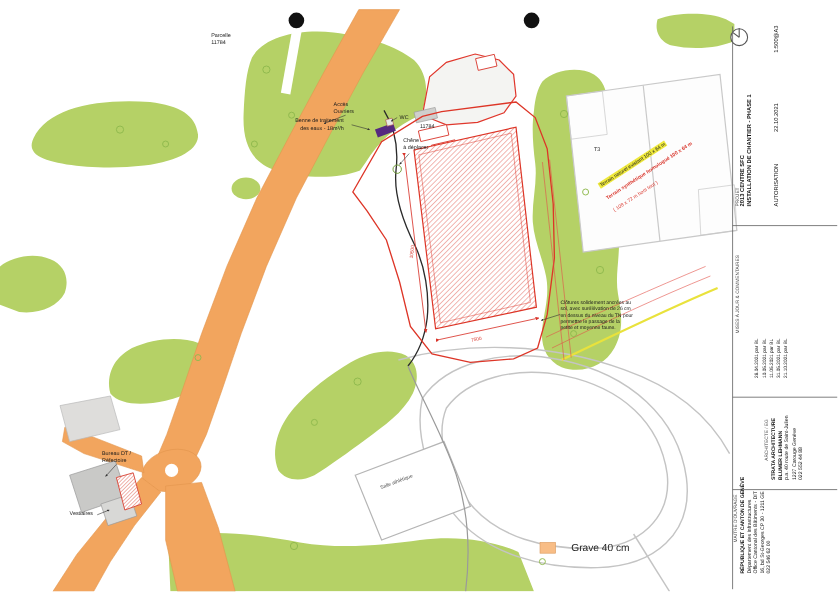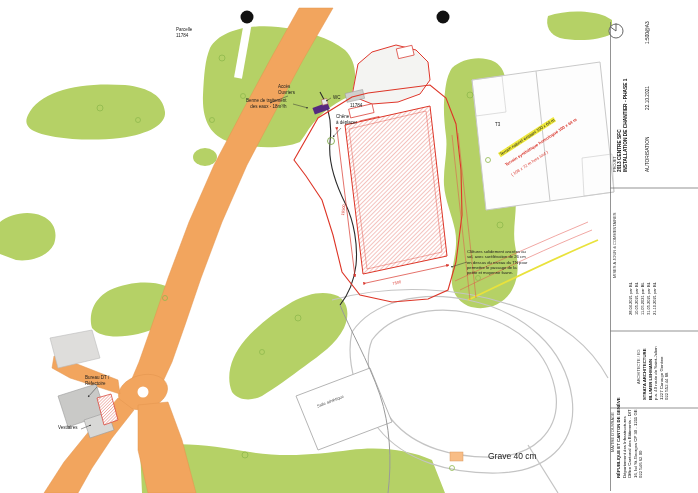--- a/index.html
+++ b/index.html
@@ -191,21 +191,21 @@
 sol, avec surélévation de 26 cm
 en dessus du niveau du TN pour
 permettre le passage de la
 petite et moyenne faune.</div>
 <div class="lbl" style="left:85px;top:375px">Bureau DT /
 Réfectoire</div>
 <div class="lbl" style="left:58px;top:425px">Vestiaires</div>
 <div class="lblr" style="left:316px;top:404px;transform:rotate(-21deg);color:#555">Salle athlétique</div>
 <div class="lblr red" style="left:340px;top:215px;transform:rotate(-83deg);font-size:4px">10500</div>
 <div class="lblr red" style="left:392px;top:281px;transform:rotate(-12deg);font-size:4px">7500</div>
-<div class="legend-text" style="left:488px;top:451px">Grave 40 cm</div>
+<div class="legend-text" style="left:476px;top:451px">Grave 40 cm</div>
 
 <div class="rot tb-label" style="left:612px;top:172px;width:30px">PROJET</div>
 <div class="rot tb-big bold" style="left:617px;top:172px;width:120px">2013 CENTRE SFC</div>
 <div class="rot tb-big bold" style="left:623px;top:172px;width:120px">INSTALLATION DE CHANTIER - PHASE 1</div>
 <div class="rot tb-big" style="left:645px;top:172px;width:55px">AUTORISATION</div>
 <div class="rot tb-big" style="left:645px;top:110px;width:50px">22.10.2021</div>
 <div class="rot tb-big" style="left:645px;top:44px;width:40px">1:500@A3</div>
 
 <div class="rot tb-label" style="left:612px;top:278px;width:90px">MISES À JOUR &amp; COMMENTAIRES</div>
 <div class="rot" style="left:628px;top:315px;width:56px;font-size:4px">28.04.2021  par BL</div>

